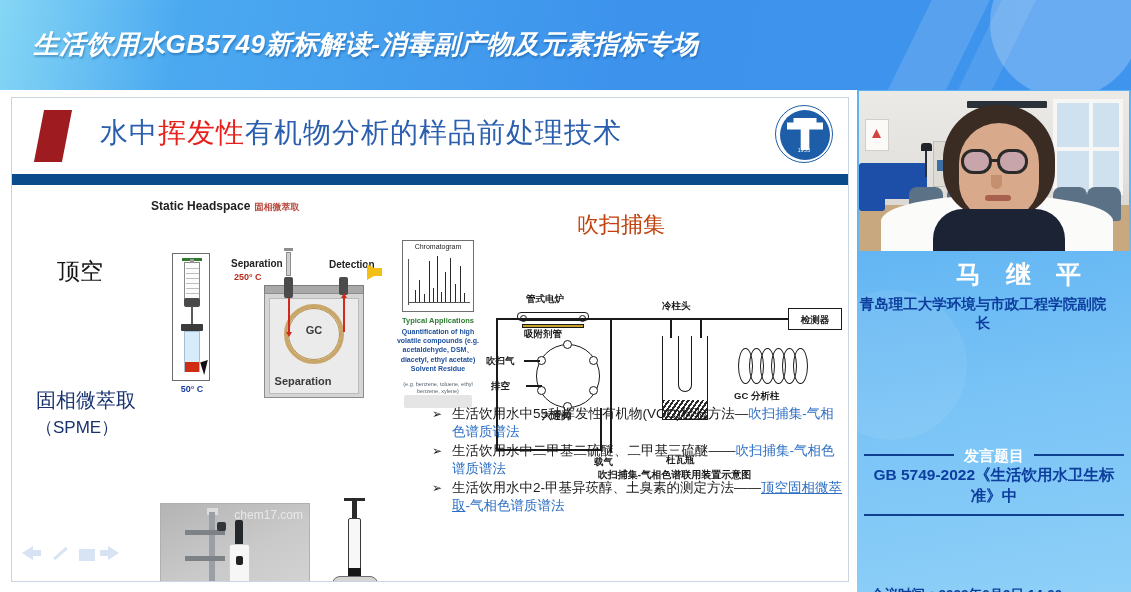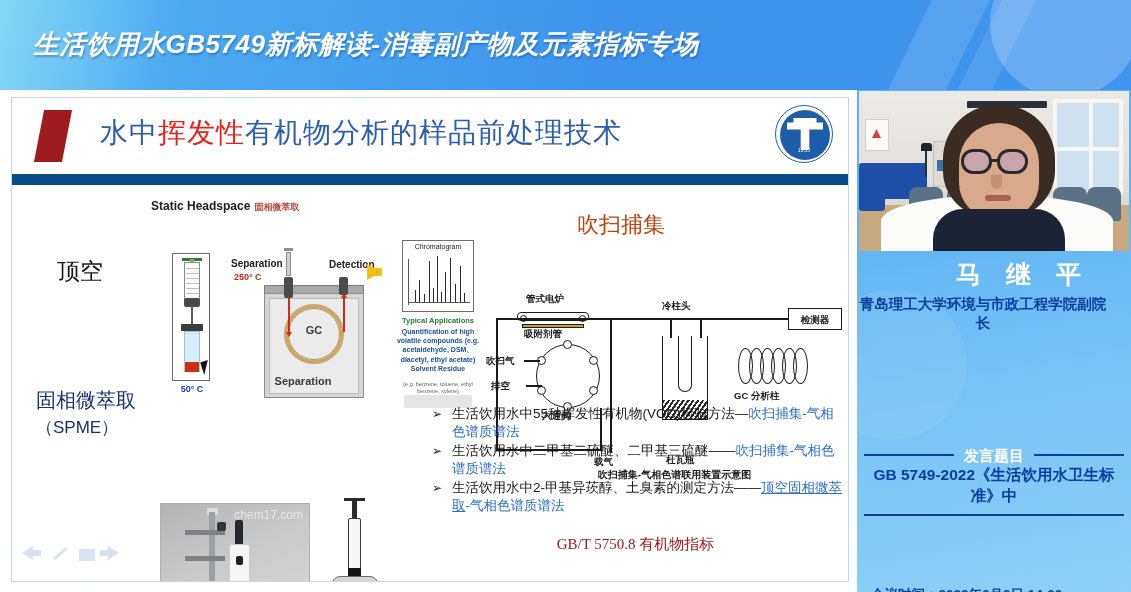--- a/index.html
+++ b/index.html
@@ -480,21 +480,20 @@
     </div>
     <div class="bl">
       <span class="ar">➢</span>
       <span>生活饮用水中二甲基二硫醚、二甲基三硫醚——</span><span class="b">吹扫捕集-气相色谱质谱法</span>
     </div>
     <div class="bl">
       <span class="ar">➢</span>
       <span>生活饮用水中2-甲基异莰醇、土臭素的测定方法——</span><span class="u">顶空固相微萃取</span><span class="b">-气相色谱质谱法</span>
     </div>
   </div>
-  <div class="gbt">GB/T 5750.8 有机物指标</div>
 
   <div class="spme-photo">
     <div class="sp-wm">chem17.com</div>
     <div class="sp-rod2"></div>
       <div class="sp-rod"></div>
     <div class="sp-arm1"></div>
       <div class="sp-arm2"></div>
     <div class="sp-clamp"></div>
     <div class="sp-probe"></div>
     <div class="sp-white"></div>

